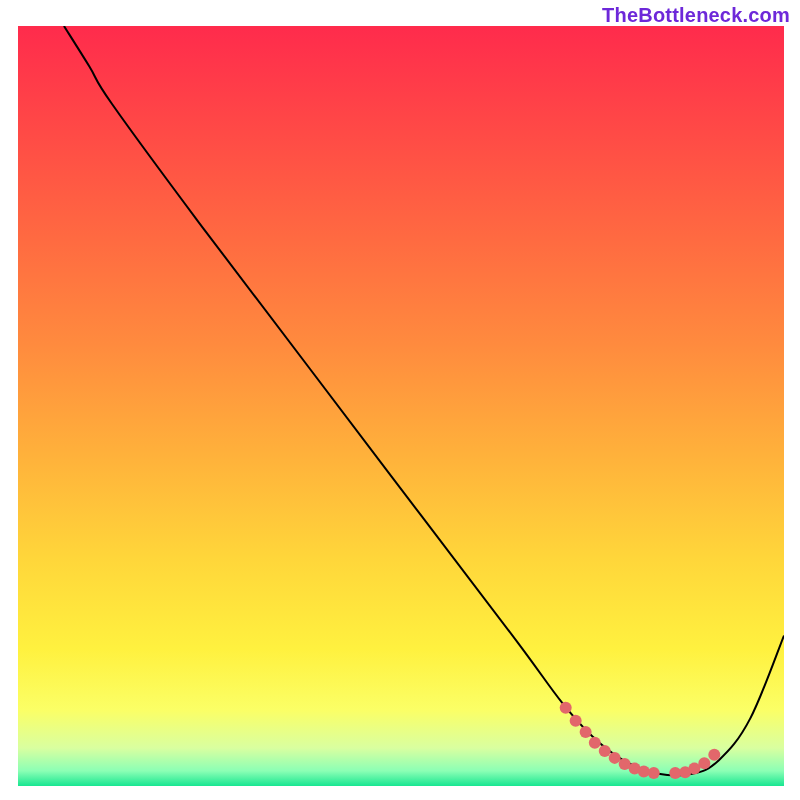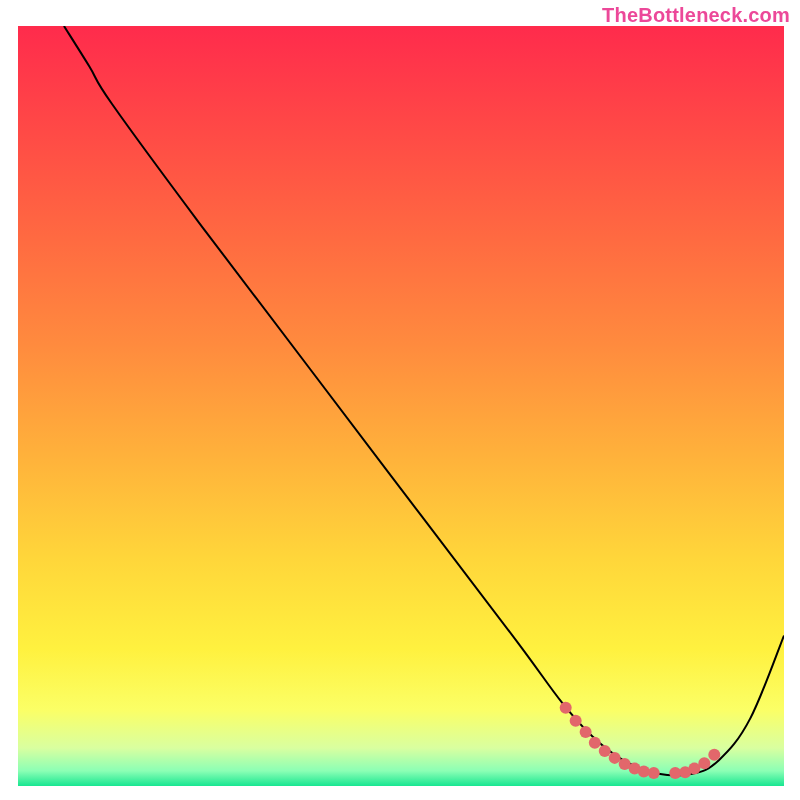--- a/index.html
+++ b/index.html
@@ -15,21 +15,21 @@
     position: relative;
     width: 800px;
     height: 800px;
   }
   .watermark {
     position: absolute;
     top: 4px;
     right: 10px;
     font-size: 20px;
     font-weight: bold;
-    color: #ec4899;
+    color: #6d28d9;
     letter-spacing: 0.2px;
     z-index: 10;
   }
   .plot {
     position: absolute;
     left: 18px;
     top: 26px;
     width: 766px;
     height: 760px;
     box-sizing: border-box;

